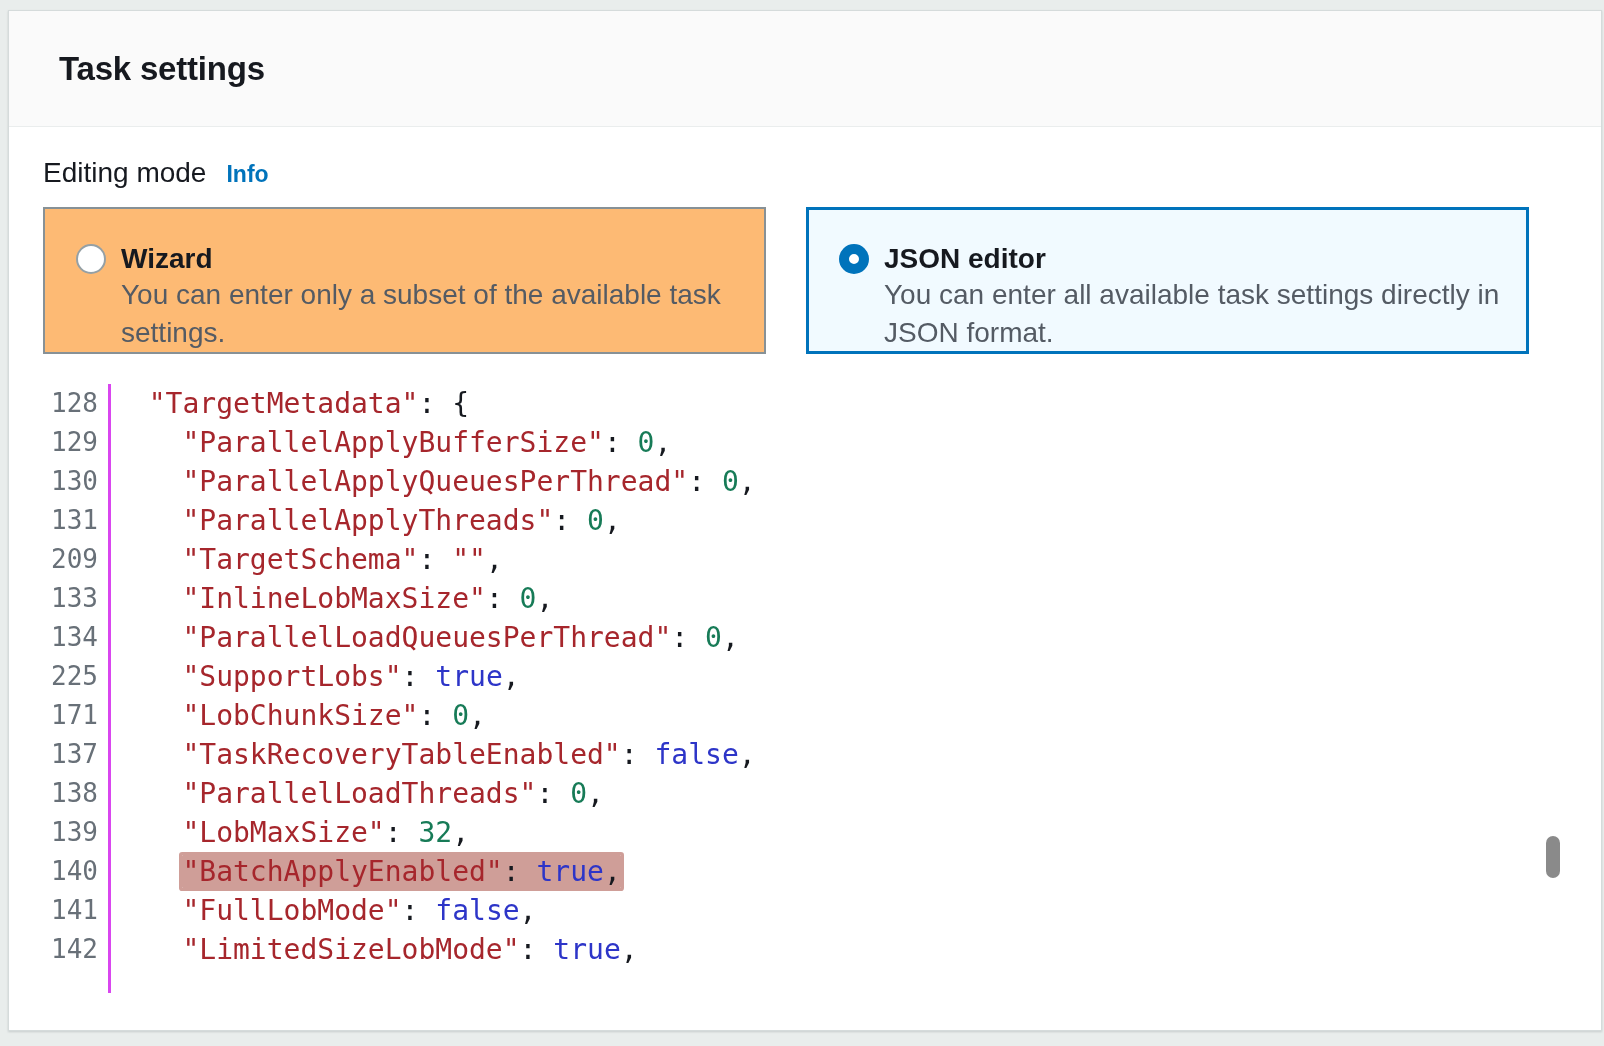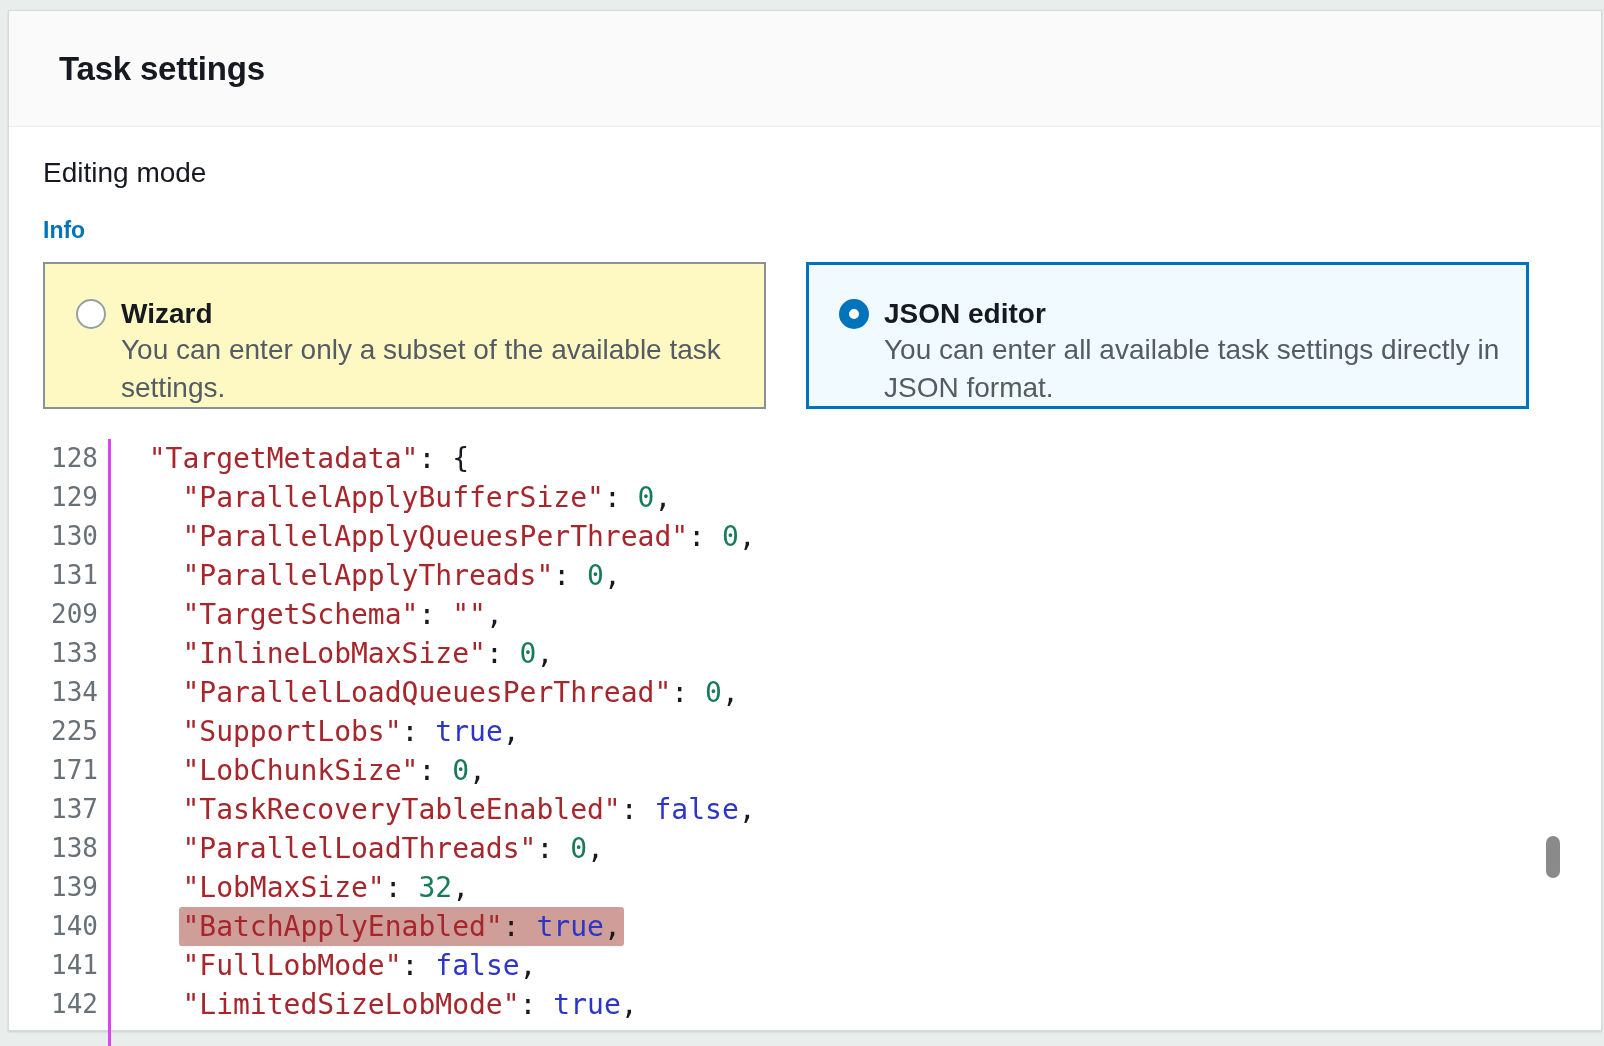--- a/index.html
+++ b/index.html
@@ -28,29 +28,29 @@
   }
   .card-header{
     height:116px;background:#fafafa;border-bottom:1px solid #eaeded;
     display:flex;align-items:center;padding-left:34px;
   }
   .card-header h1{
     margin:16px;font-size:33px;font-weight:bold;color:#16191f;letter-spacing:-.2px;
   }
   .card-body{padding:30px 0 0 34px;}
   .field-label-row{
-    display:flex;align-items:baseline;gap:28px;margin:0 0 18px 0;flex-direction:column;
+    display:flex;align-items:baseline;gap:20px;margin:0 0 18px 0;
   }
   .field-label{font-size:28px;color:#16191f;}
   .info-link{
     font-size:23px;font-weight:bold;color:var(--accent);text-decoration:none;
   }
   .tiles{display:flex;gap:40px;}
   .tile{
-    width:723px;height:147px;background:#fef9c3;border:2px solid #879196;
+    width:723px;height:147px;background:#fdba74;border:2px solid #879196;
     padding:33px 24px 0 31px;display:flex;gap:15px;align-items:flex-start;
   }
   .tile.selected{border:3px solid var(--accent);background:var(--sel-bg);padding:32px 23px 0 30px;}
   .radio{
     flex:none;width:30px;height:30px;border-radius:50%;background:#fff;
     border:2px solid #95a0a5;margin-top:2px;
   }
   .radio.checked{border:10px solid var(--accent);}
   .tile-text{min-width:0;}
   .tile-title{font-size:28px;font-weight:bold;color:#16191f;line-height:34px;}

